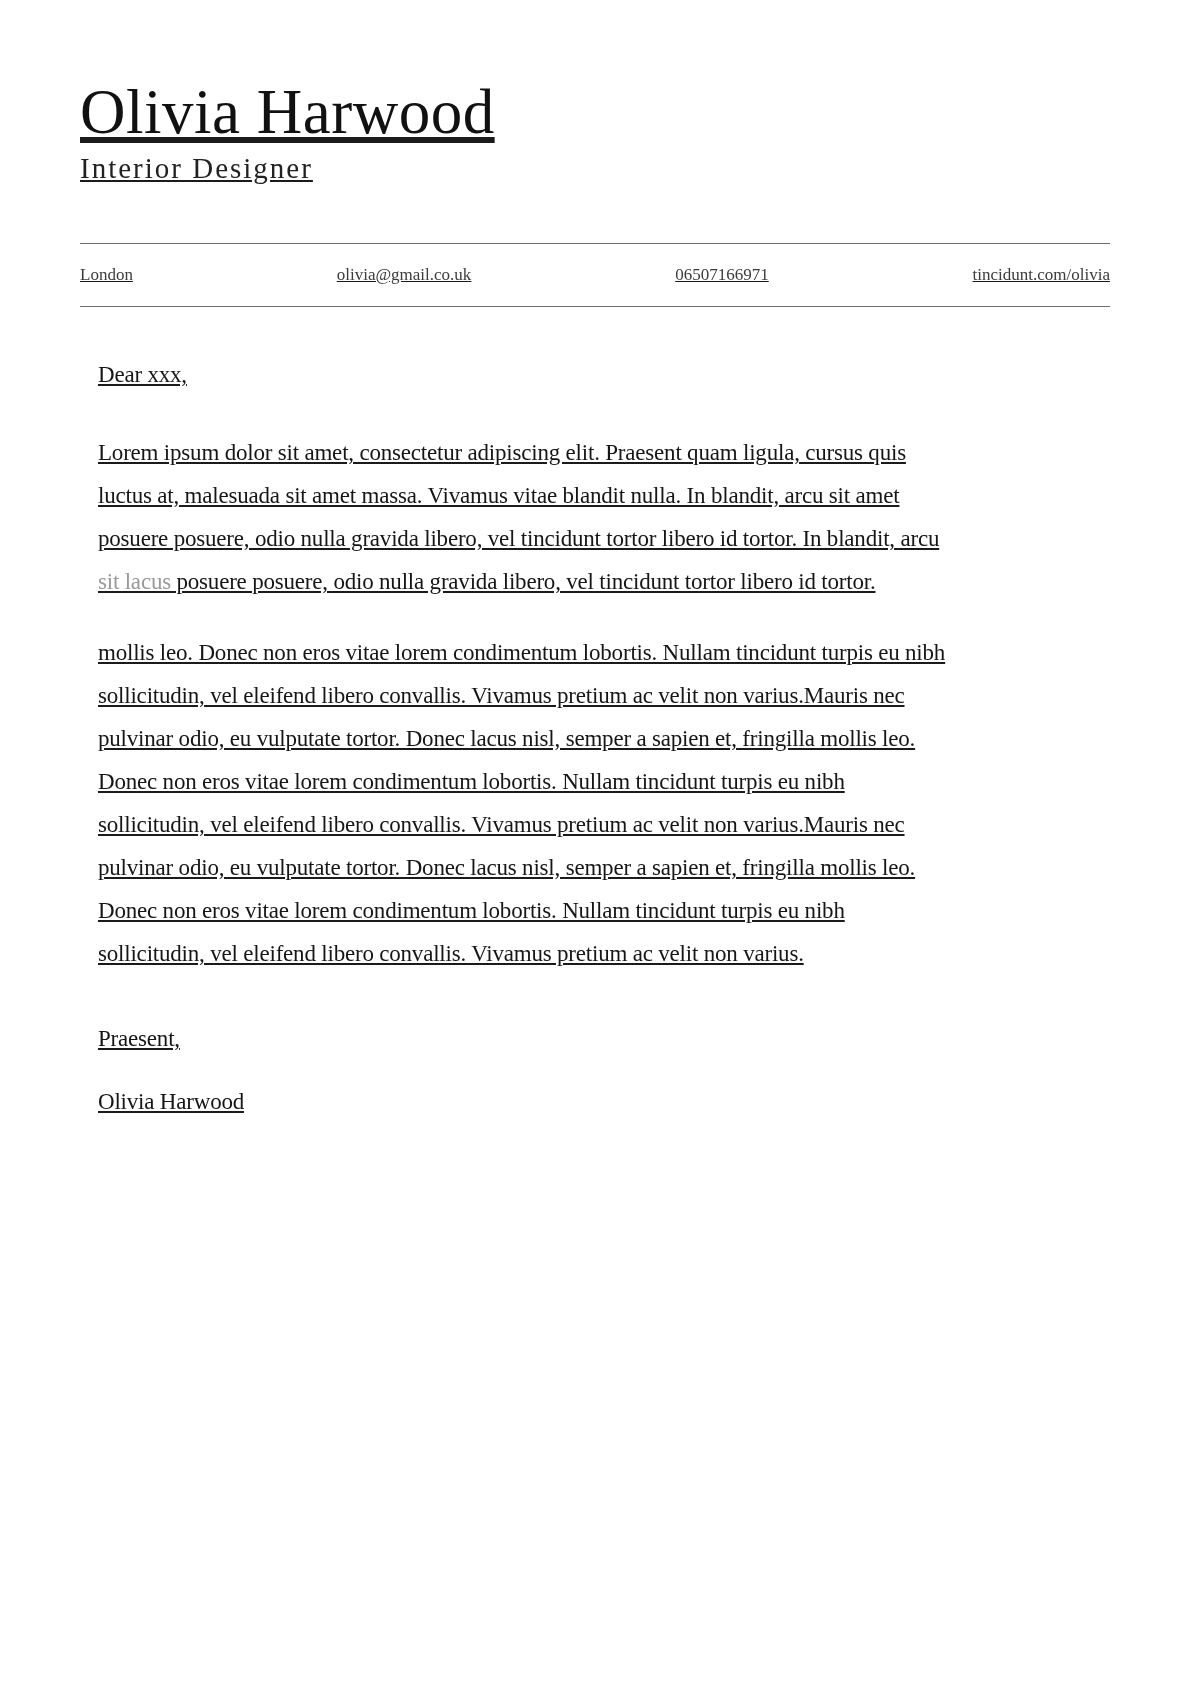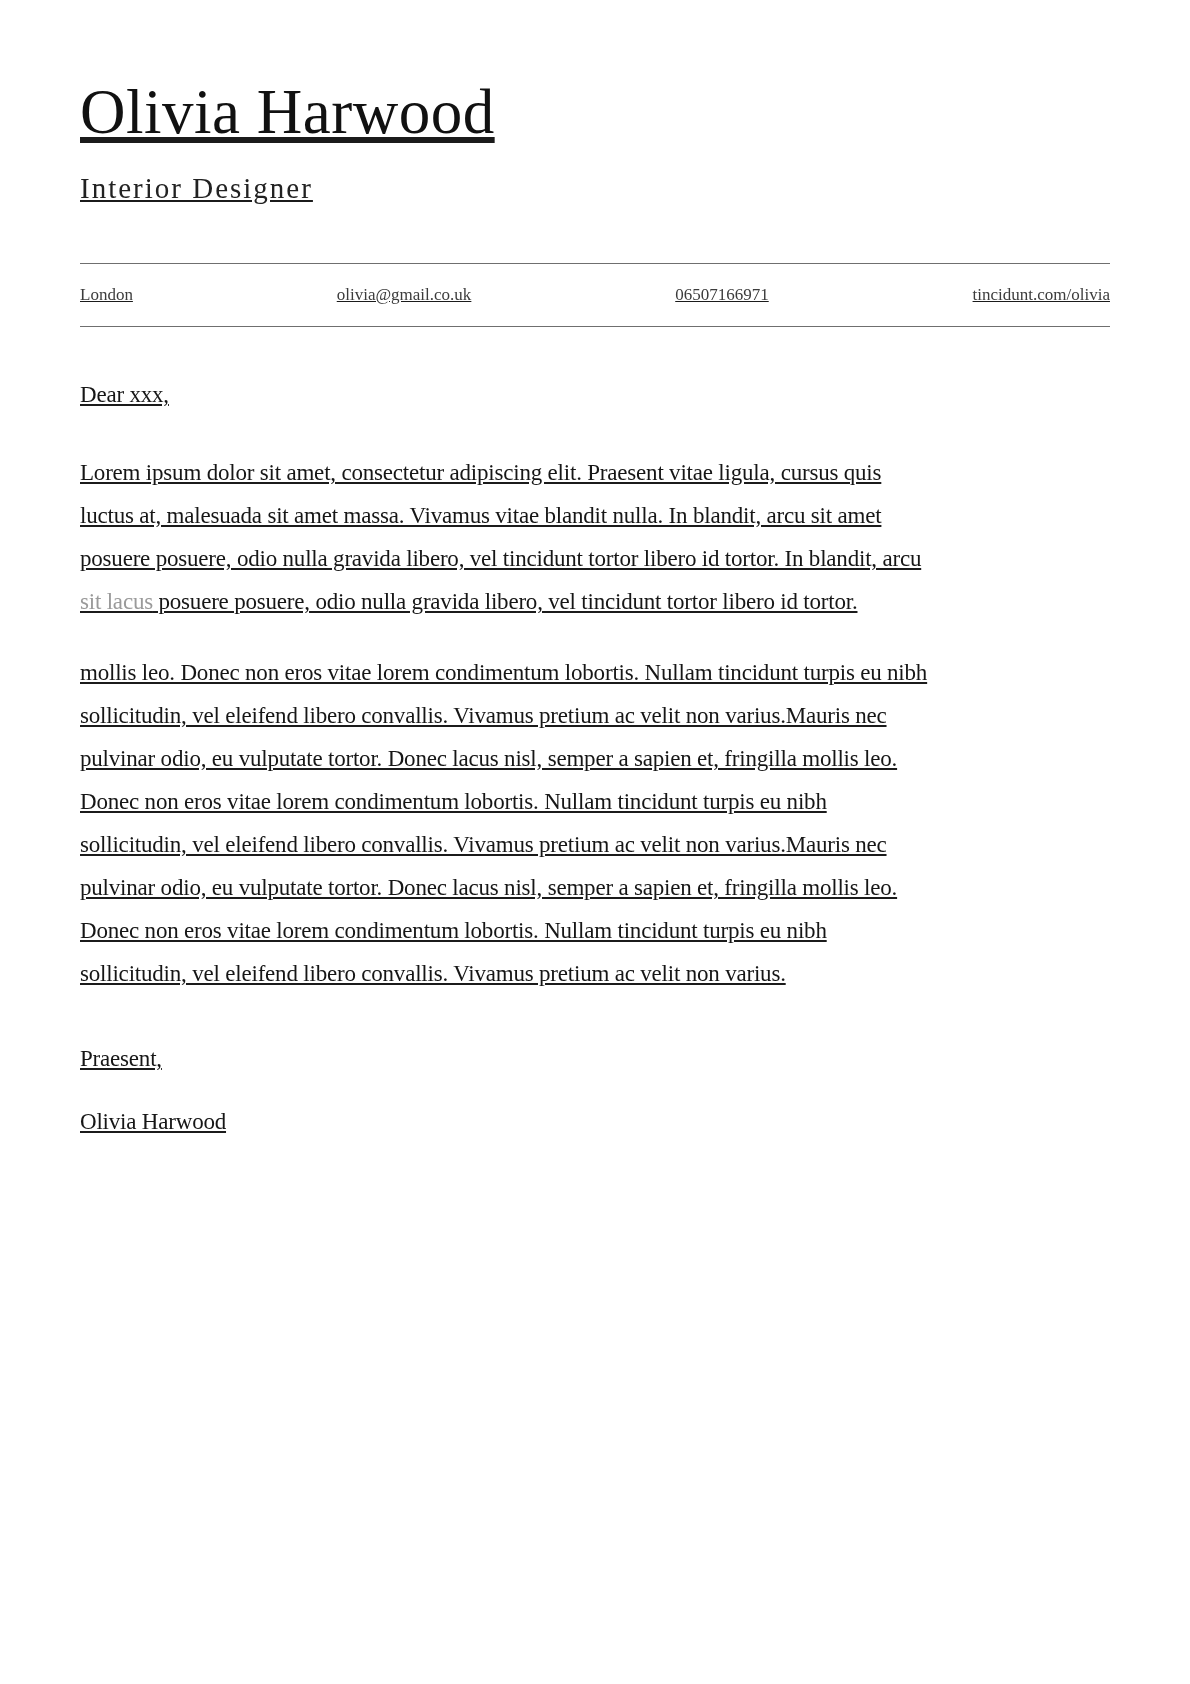--- a/index.html
+++ b/index.html
@@ -19,41 +19,42 @@
     font-size: 63px;
     font-weight: 400;
     line-height: 1.1;
     margin: 0;
     letter-spacing: 0.5px;
     color: #111111;
   }
   .role {
     font-size: 29px;
     line-height: 1.2;
-    margin-top: 24px;
+    margin-top: 4px;
     letter-spacing: 2px;
     color: #222222;
   }
   .contact-bar {
     margin-top: 57px;
     border-top: 1px solid #6f6f6f;
     border-bottom: 1px solid #6f6f6f;
     display: flex;
     justify-content: space-between;
     align-items: center;
     padding: 21px 0;
     font-size: 17px;
     color: #3c3c3c;
   }
   .contact-item { white-space: nowrap; }
   .letter {
     margin-top: 46px;
     font-size: 23px;
     letter-spacing: -0.2px;
     color: #161616;
+    margin-left: 18px;
   }
   .line { line-height: 43px; white-space: nowrap; }
   .salutation { line-height: 43px; }
   .para1 { margin-top: 35px; }
   .para2 { margin-top: 28px; }
   .closing { margin-top: 42px; line-height: 43px; }
   .signature { margin-top: 20px; line-height: 43px; }
   .faded { color: #9a9a9a; }
 </style>
 </head>
@@ -69,21 +70,21 @@
     <span class="contact-item">olivia@gmail.co.uk</span>
     <span class="contact-item">06507166971</span>
     <span class="contact-item">tincidunt.com/olivia</span>
   </div>
 
   <div class="letter">
 
     <div class="salutation">Dear xxx,</div>
 
     <div class="para1">
-      <div class="line">Lorem ipsum dolor sit amet, consectetur adipiscing elit. Praesent vitae ligula, cursus quis</div>
+      <div class="line">Lorem ipsum dolor sit amet, consectetur adipiscing elit. Praesent quam ligula, cursus quis</div>
       <div class="line">luctus at, malesuada sit amet massa. Vivamus vitae blandit nulla. In blandit, arcu sit amet</div>
       <div class="line">posuere posuere, odio nulla gravida libero, vel tincidunt tortor libero id tortor. In blandit, arcu</div>
       <div class="line"><span class="faded">sit lacus</span><span> posuere posuere, odio nulla gravida libero, vel tincidunt tortor libero id tortor.</span></div>
     </div>
 
     <div class="para2">
       <div class="line">mollis leo. Donec non eros vitae lorem condimentum lobortis. Nullam tincidunt turpis eu nibh</div>
       <div class="line">sollicitudin, vel eleifend libero convallis. Vivamus pretium ac velit non varius.Mauris nec</div>
       <div class="line">pulvinar odio, eu vulputate tortor. Donec lacus nisl, semper a sapien et, fringilla mollis leo.</div>
       <div class="line">Donec non eros vitae lorem condimentum lobortis. Nullam tincidunt turpis eu nibh</div>

